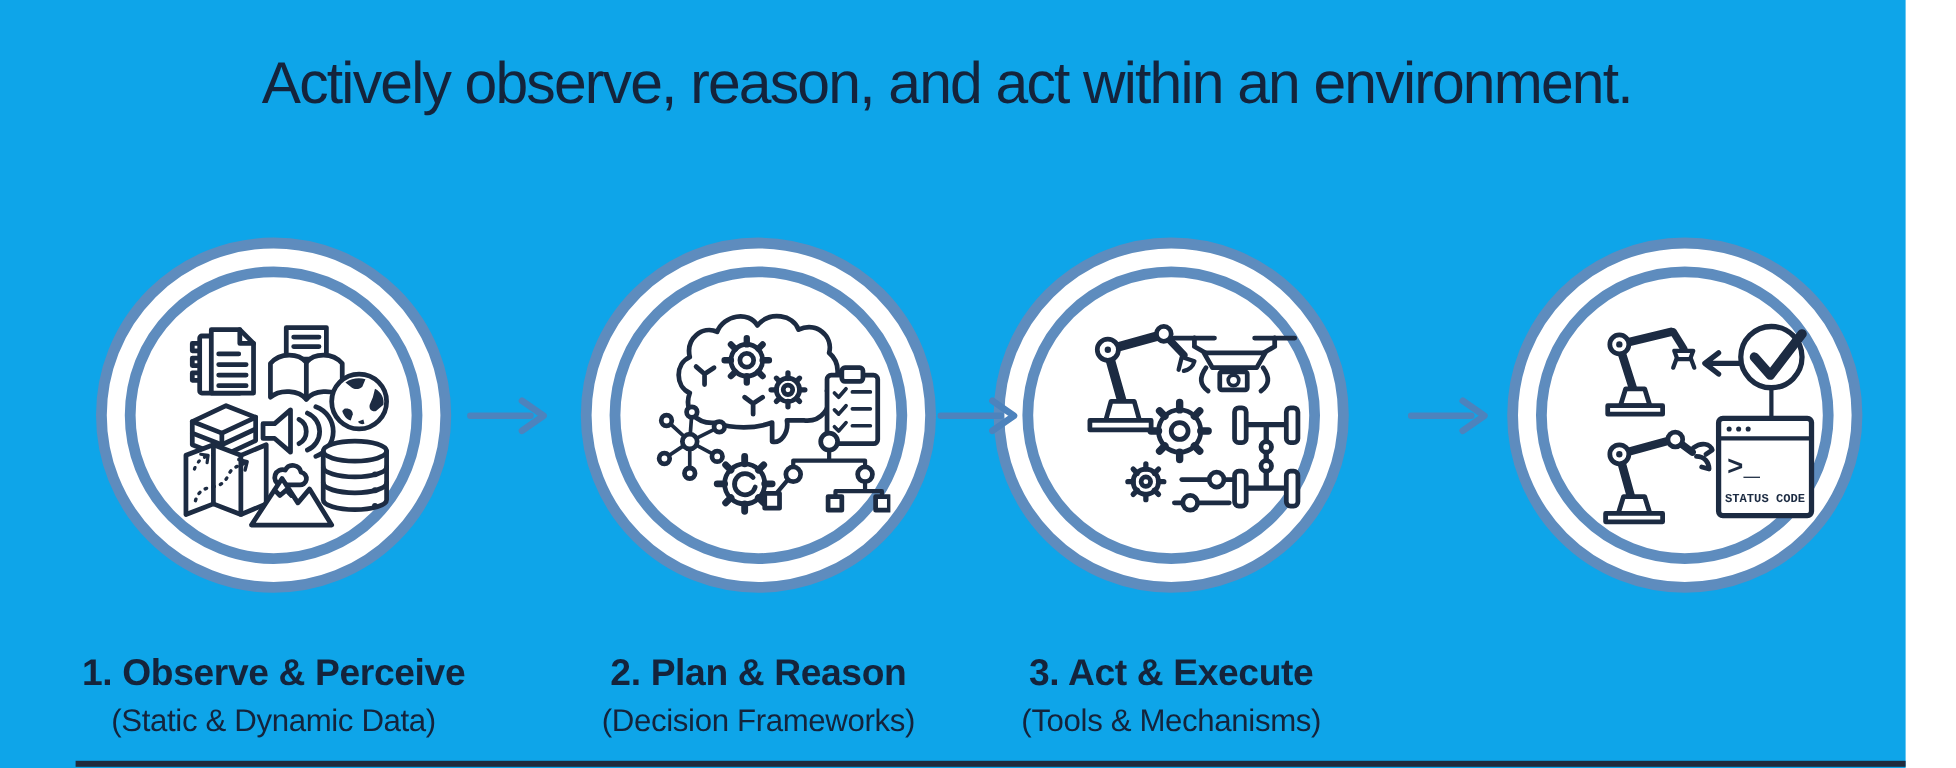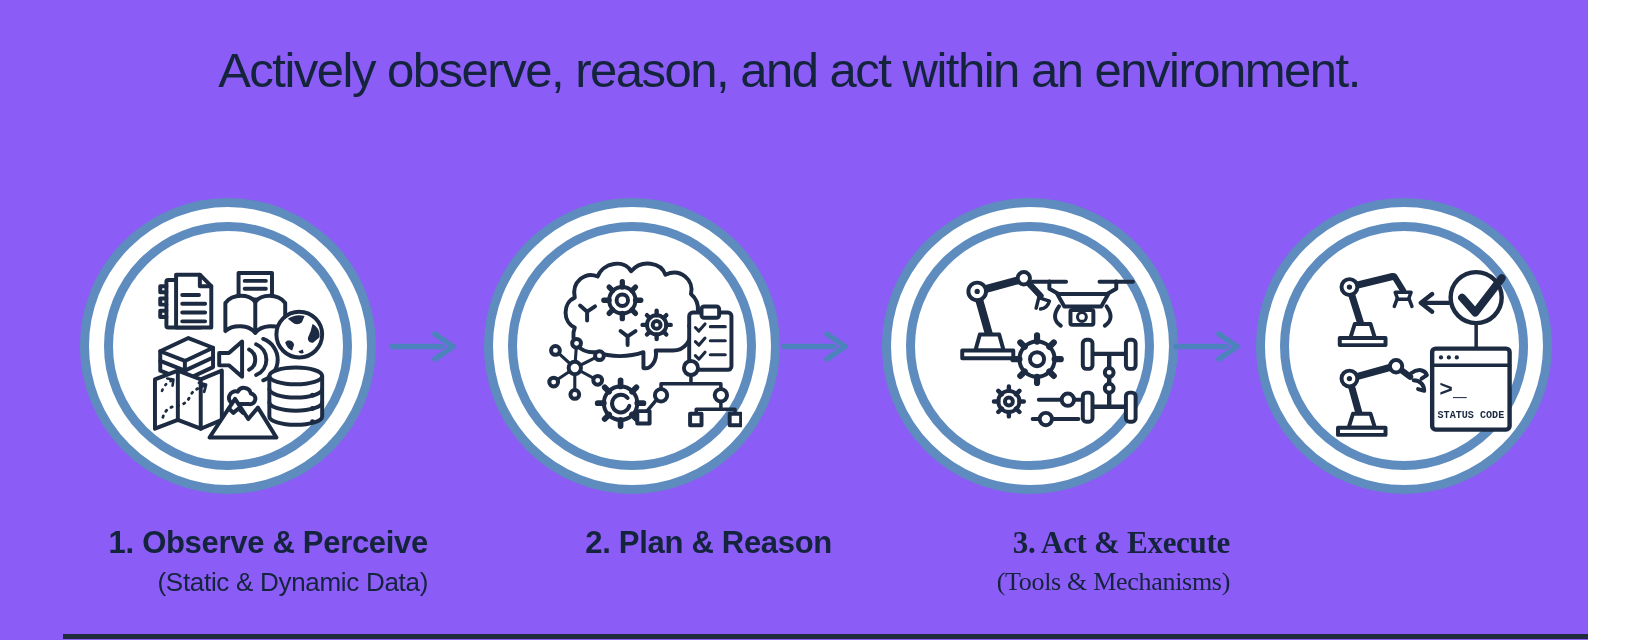--- a/index.html
+++ b/index.html
@@ -1,37 +1,37 @@
 <!DOCTYPE html>
 <html><head>
 <meta charset="utf-8">
 <style>
   html,body{margin:0;padding:0;background:#ffffff;}
   #stage{
     position:relative; width:1588px; height:640px; overflow:hidden;
-    background:#8b5cf6; font-family:"Liberation Sans", sans-serif; color:#14243c;
+    background:#0ea5e9; font-family:"Liberation Sans", sans-serif; color:#14243c;
   }
   .main-title{
     position:absolute; top:42px; left:0; width:1630px; text-align:center;
     font-size:49px; font-weight:400; letter-spacing:-1.5px; color:#14243c;
     transform:translateX(-26px); white-space:nowrap;
   }
   .step{ position:absolute; top:198px; width:400px; }
-  .step-0{left:28px;} .step-1{left:432px;} .step-2{left:830px;font-family:Liberation Serif, serif;} .step-3{left:1204px;}
+  .step-0{left:28px;} .step-1{left:432px;} .step-2{left:776px;} .step-3{left:1204px;}
   .ring-outer{
     width:278px; height:278px; border:9px solid #5e8cbe; border-radius:50%;
     margin:0 auto; display:flex; align-items:center; justify-content:center;
     background:#fff;
   }
   .ring-inner{
     width:230px; height:230px; border:9px solid #5e8cbe; border-radius:50%;
     display:flex; align-items:center; justify-content:center; background:#fff;
   }
   .icon-svg{ width:220px; height:220px; }
-  .step-label{ margin-top:30px; text-align:right; }
+  .step-label{ margin-top:48px; text-align:center; }
   .step-title{ font-size:31px; font-weight:700; letter-spacing:-0.3px; line-height:38px; white-space:nowrap;}
   .step-subtitle{ font-size:26px; font-weight:400; letter-spacing:-0.3px; line-height:40px; white-space:nowrap;}
   .arrow{ position:absolute; top:330px; width:70px; height:33px; }
   .arrow-0{left:389px;} .arrow-1{left:781px;} .arrow-2{left:1173px;}
   .footer-line{ position:absolute; left:63px; top:634px; width:1567px; height:5px; background:#202b3c; }
   
   .ln{ fill:none; stroke:#1c2b42; stroke-width:4.5; stroke-linecap:round; stroke-linejoin:round; }
   .fw{ fill:#ffffff; }
   .fd{ fill:#1c2b42; stroke:none; }
   .dash{ stroke-dasharray:1.5 6; }
@@ -155,20 +155,21 @@
             <circle class="ln fw" cx="226" cy="181" r="7"></circle>
             <rect class="ln fw" x="131" y="199" width="14" height="14"></rect>
             <rect class="ln fw" x="191" y="202" width="13" height="13"></rect>
             <rect class="ln fw" x="236" y="202" width="13" height="13"></rect>
           </g>
         </svg>
       </div>
     </div>
     <div class="step-label">
       <div class="step-title">2. Plan &amp; Reason</div>
+      <div class="step-subtitle">(Decision Frameworks)</div>
     </div>
   </div>
 
   <div class="step step-2">
     <div class="ring-outer">
       <div class="ring-inner">
         <svg class="icon-svg" viewBox="0 0 250 250">
           <g>
             <path class="ln" style="stroke-width:9" d="M79,114 L66,68"></path>
             <path class="ln" style="stroke-width:9" d="M65,63 L116,49"></path>

